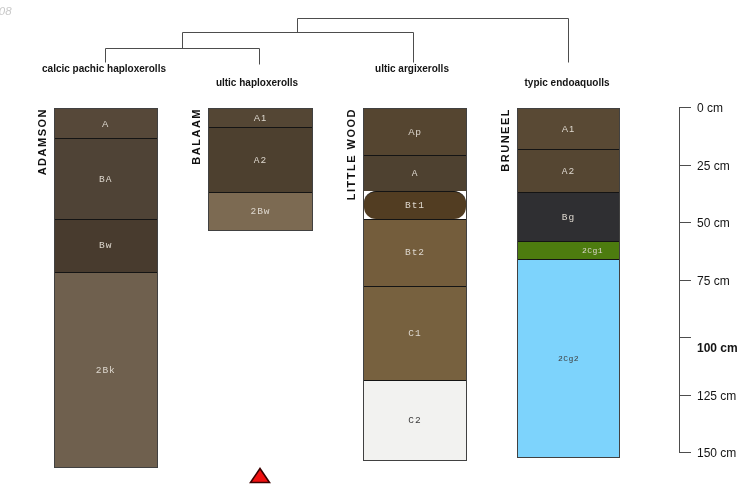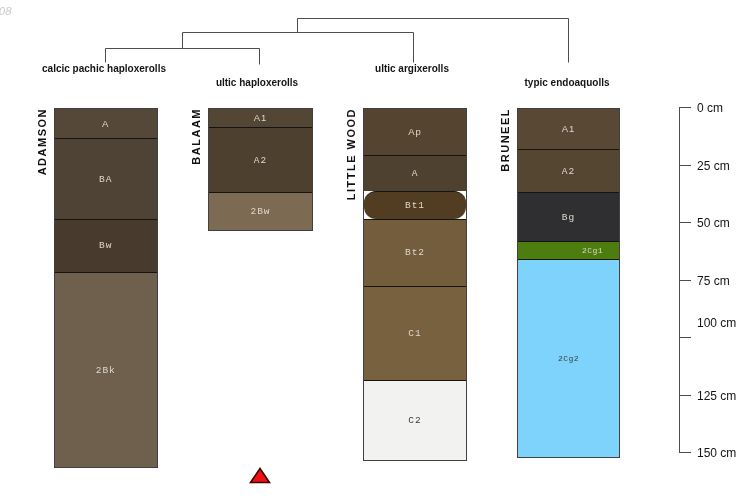--- a/index.html
+++ b/index.html
@@ -117,19 +117,19 @@
       <div class="axis-line" style="left: 678.5px; top: 107.5px; height: 345px;"></div>
       <div class="axis-tick" style="left: 678.5px; top: 107px; width: 12px;"></div>
       <div class="axis-tick-label" style="left: 697px; top: 101px;">0 cm</div>
       <div class="axis-tick" style="left: 678.5px; top: 164.5px; width: 12px;"></div>
       <div class="axis-tick-label" style="left: 697px; top: 158.5px;">25 cm</div>
       <div class="axis-tick" style="left: 678.5px; top: 222px; width: 12px;"></div>
       <div class="axis-tick-label" style="left: 697px; top: 216px;">50 cm</div>
       <div class="axis-tick" style="left: 678.5px; top: 279.5px; width: 12px;"></div>
       <div class="axis-tick-label" style="left: 697px; top: 273.5px;">75 cm</div>
       <div class="axis-tick" style="left: 678.5px; top: 337px; width: 12px;"></div>
-      <div class="axis-tick-label" style="left: 697px; top: 316px;">100 cm</div>
+      <div class="axis-tick-label" style="left: 697px; top: 341px; font-weight: bold;">100 cm</div>
       <div class="axis-tick" style="left: 678.5px; top: 394.5px; width: 12px;"></div>
       <div class="axis-tick-label" style="left: 697px; top: 388.5px;">125 cm</div>
       <div class="axis-tick" style="left: 678.5px; top: 452px; width: 12px;"></div>
       <div class="axis-tick-label" style="left: 697px; top: 446px;">150 cm</div>
     </div>
 </div>
 
 </body></html>

